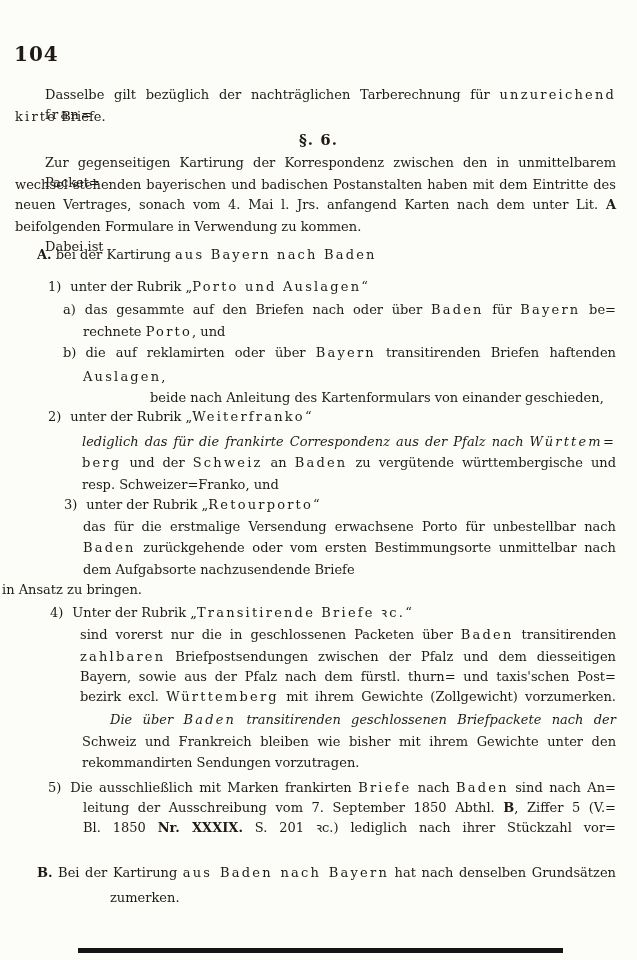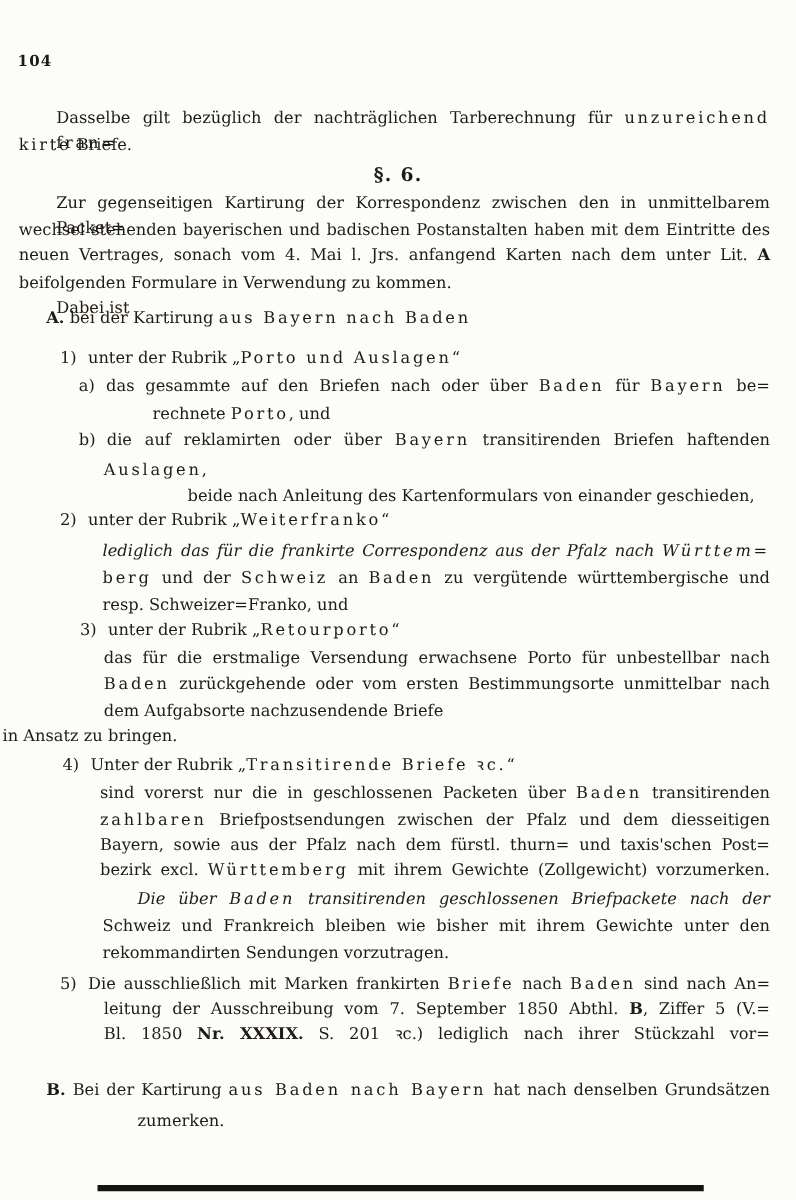--- a/index.html
+++ b/index.html
@@ -6,21 +6,21 @@
   body{
     width:637px;height:960px;
     background:#fcfdf8;
     font-family:"DejaVu Serif","Liberation Serif",serif;
     color:#201a14;
     overflow:hidden;
   }
   #page{position:relative;width:637px;height:960px;}
   .pn{
     position:absolute;top:42px;left:14px;
-    font-size:12px;font-weight:bold;letter-spacing:1px;
+    font-size:20px;font-weight:bold;letter-spacing:1px;
   }
   .heading{
     position:absolute;top:131px;left:0;width:637px;
     text-align:center;font-size:15px;font-weight:bold;letter-spacing:1px;
   }
   .ln{
     position:absolute;
     font-size:13px;line-height:20px;height:20px;
     white-space:pre;
   }
@@ -47,21 +47,21 @@
       <div class="ln just" style="top: 85px; left: 45px; width: 571px;"><span>Dasselbe gilt bezüglich der nachträglichen Tarberechnung für </span><span class="g">unzureichend fran=</span></div>
       <div class="ln" style="top: 107px; left: 15px;"><span class="g">kirte</span><span> Briefe.</span></div>
       <div class="ln just" style="top: 153px; left: 45px; width: 571px;"><span>Zur gegenseitigen Kartirung der Korrespondenz zwischen den in unmittelbarem Packet=</span></div>
       <div class="ln just" style="top: 175px; left: 15px; width: 601px;"><span>wechsel stehenden bayerischen und badischen Postanstalten haben mit dem Eintritte des</span></div>
       <div class="ln just" style="top: 195px; left: 15px; width: 601px;"><span>neuen Vertrages, sonach vom 4. Mai l. Jrs. anfangend Karten nach dem unter Lit. </span><span class="b">A</span></div>
       <div class="ln" style="top: 217px; left: 15px;"><span>beifolgenden Formulare in Verwendung zu kommen.</span></div>
       <div class="ln" style="top: 237px; left: 45px;"><span>Dabei ist</span></div>
       <div class="ln" style="top: 245px; left: 37px;"><span class="b">A.</span><span> bei der Kartirung </span><span class="g">aus Bayern nach Baden</span></div>
       <div class="ln" style="top: 277px; left: 48px;"><span class="lab">1)</span><span>unter der Rubrik „</span><span class="g">Porto und Auslagen</span><span>“</span></div>
       <div class="ln just" style="top: 300px; left: 63px; width: 553px;"><span class="lab">a)</span><span>das gesammte auf den Briefen nach oder über </span><span class="g">Baden</span><span> für </span><span class="g">Bayern</span><span> be=</span></div>
-      <div class="ln" style="top: 322px; left: 83px; margin-left: 39px;"><span>rechnete </span><span class="g">Porto</span><span>, und</span></div>
+      <div class="ln" style="top: 322px; left: 83px;"><span>rechnete </span><span class="g">Porto</span><span>, und</span></div>
       <div class="ln just" style="top: 343px; left: 63px; width: 553px;"><span class="lab">b)</span><span>die auf reklamirten oder über </span><span class="g">Bayern</span><span> transitirenden Briefen haftenden</span></div>
       <div class="ln" style="top: 367px; left: 83px;"><span class="g">Auslagen</span><span>,</span></div>
       <div class="ln" style="top: 388px; left: 150px;"><span>beide nach Anleitung des Kartenformulars von einander geschieden,</span></div>
       <div class="ln" style="top: 407px; left: 48px;"><span class="lab">2)</span><span>unter der Rubrik „</span><span class="g">Weiterfranko</span><span>“</span></div>
       <div class="ln just" style="top: 432px; left: 82px; width: 534px; font-style: italic;"><span>lediglich das für die frankirte Correspondenz aus der Pfalz nach </span><span class="g">Württem=</span></div>
       <div class="ln just" style="top: 453px; left: 82px; width: 534px;"><span class="g">berg</span><span> und der </span><span class="g">Schweiz</span><span> an </span><span class="g">Baden</span><span> zu vergütende württembergische und</span></div>
       <div class="ln" style="top: 475px; left: 82px;"><span>resp. Schweizer=Franko, und</span></div>
       <div class="ln" style="top: 495px; left: 64px;"><span class="lab">3)</span><span>unter der Rubrik „</span><span class="g">Retourporto</span><span>“</span></div>
       <div class="ln just" style="top: 517px; left: 83px; width: 533px;"><span>das für die erstmalige Versendung erwachsene Porto für unbestellbar nach</span></div>
       <div class="ln just" style="top: 538px; left: 83px; width: 533px;"><span class="g">Baden</span><span> zurückgehende oder vom ersten Bestimmungsorte unmittelbar nach</span></div>

